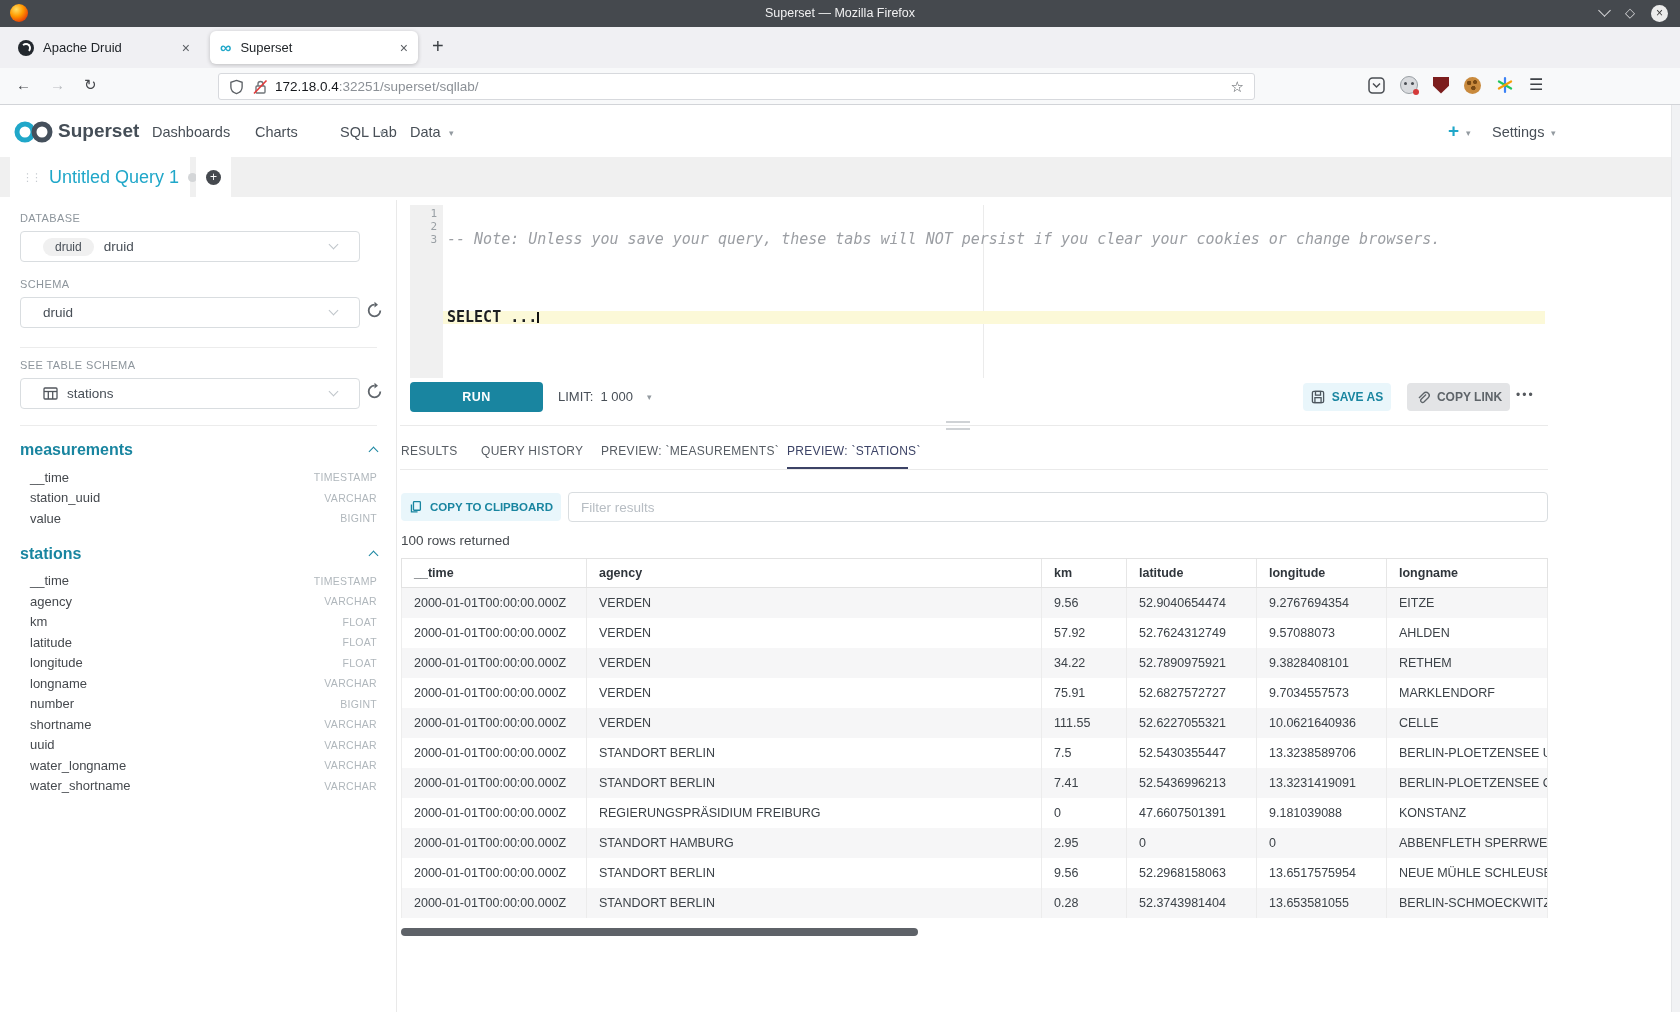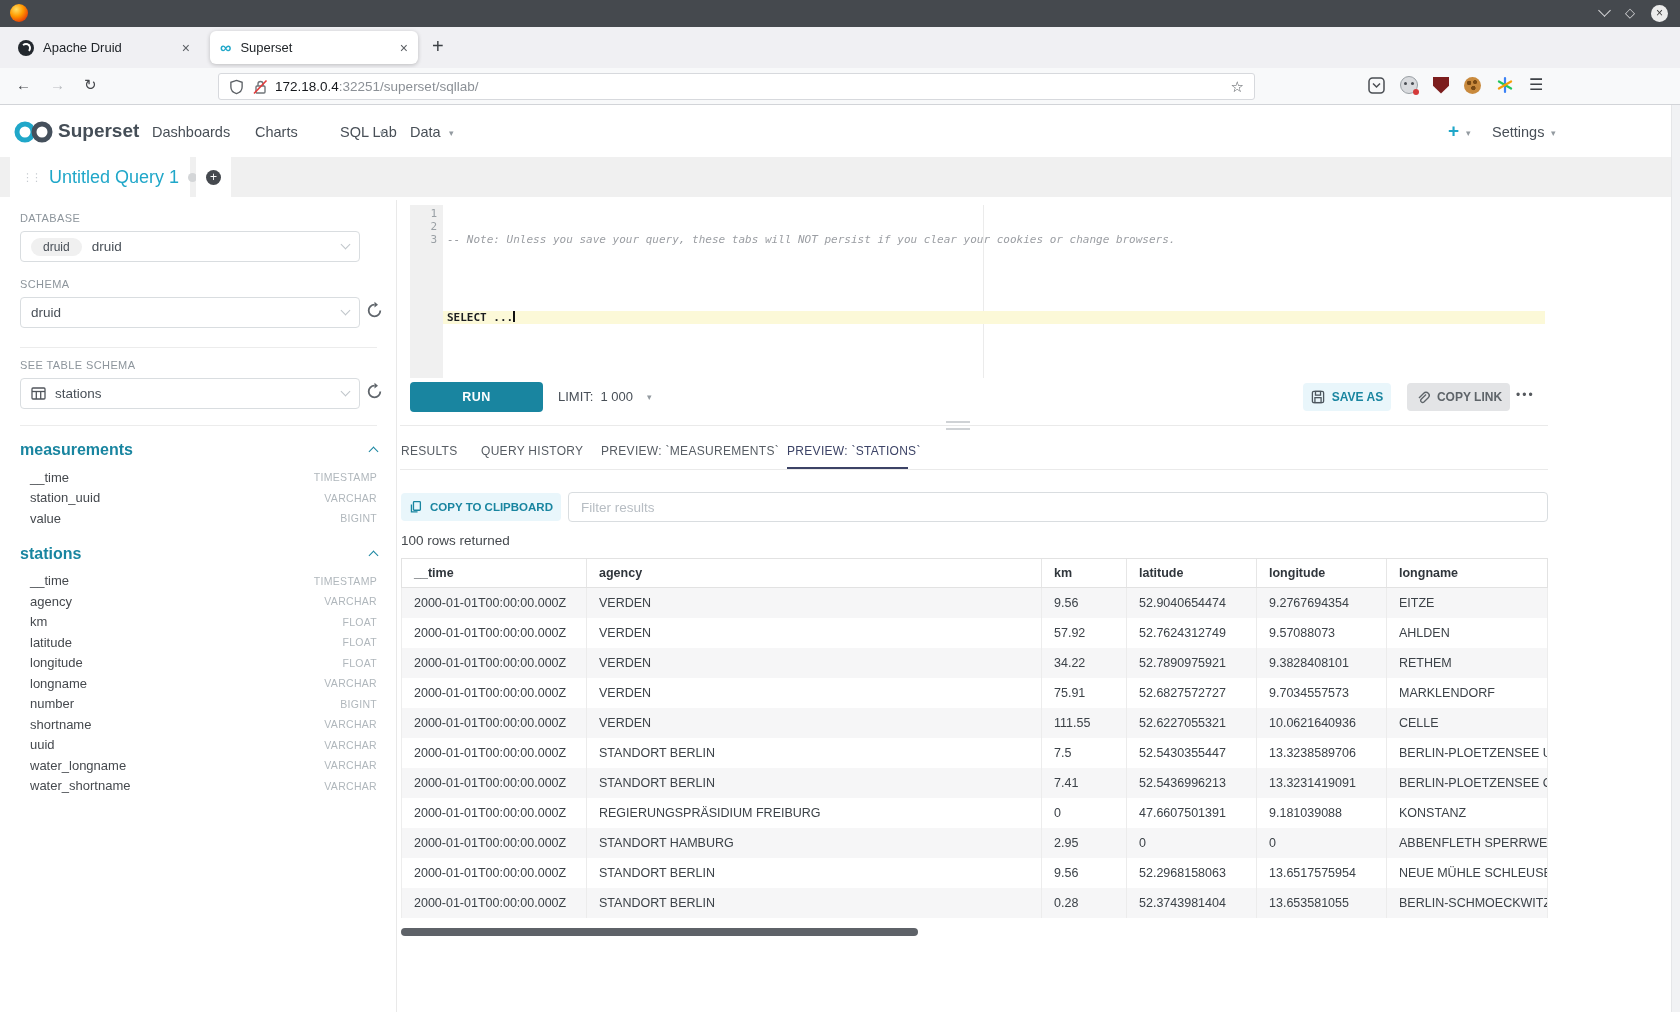--- a/index.html
+++ b/index.html
@@ -78,21 +78,21 @@
   .qclose{margin-left:12px;color:#868b90;font-size:13px}
   .qnew{position:absolute;left:196px;top:0;width:35px;height:40px;background:#fff;display:flex;
     align-items:center;justify-content:center}
   .qnew-circle{width:15px;height:15px;border-radius:50%;background:#45494f;color:#fff;font-size:12px;
     display:flex;align-items:center;justify-content:center;line-height:1}
 
   
   .sidebar{position:absolute;left:0;top:200px;width:397px;bottom:0;background:#fff;border-right:1px solid #e9e9e9}
   .sb-label{position:absolute;left:20px;font-size:11px;color:#8d959c;letter-spacing:.4px}
   .sb-select{position:absolute;left:20px;width:340px;height:31px;border:1px solid #d9dde0;border-radius:4px;
-    display:flex;align-items:center;padding:0 10px;font-size:13.5px;color:#484f57;background:#fff}
+    display:flex;align-items:center;padding:0 22px;font-size:13.5px;color:#484f57;background:#fff}
   .chev{width:7px;height:7px;border-right:1.3px solid #bfc5ca;border-bottom:1.3px solid #bfc5ca;
     transform:rotate(45deg);margin-left:auto;margin-top:-4px;flex:none}
   .pill{background:#f0f0f0;border-radius:11px;padding:2px 12px;font-size:12px;color:#484f57;margin-right:10px}
   .sb-refresh{position:absolute;left:365px;width:22px;height:22px}
   .sb-hr{position:absolute;left:20px;width:357px;height:1px;background:#ececec}
   .tbl-ic{margin-right:9px;flex:none}
   #schema-tables{position:absolute;left:20px;top:239px;width:357px}
   .sch-head{display:flex;align-items:center;height:22px;margin-bottom:6px}
   .sch-title{font-size:16px;font-weight:bold;color:#1985a0}
   .sch-chev{margin-left:auto;width:7px;height:7px;border-left:1.6px solid #1985a0;border-top:1.6px solid #1985a0;
@@ -101,21 +101,21 @@
   .sch-col{display:flex;justify-content:space-between;align-items:center;height:20.5px;padding-left:10px}
   .sch-col-name{font-size:13px;color:#45494e}
   .sch-col-type{font-size:10.5px;color:#b0b7bc;letter-spacing:.3px}
 
   
   .editor{position:absolute;left:410px;top:205px;width:1135px;height:173px;
     font-family:"DejaVu Sans Mono","Liberation Mono",monospace;background:#fff}
   .gutter{position:absolute;left:0;top:0;width:33px;height:100%;background:#f0f0f0;font-size:11px;
     line-height:13px;color:#9aa0a5;text-align:right;padding:2px 6px 0 0}
   .gut-num{height:13px}
-  .ed-content{position:absolute;left:33px;top:2px;right:0;font-size:11px;line-height:13px;white-space:pre}
+  .ed-content{position:absolute;left:33px;top:2px;right:0;font-size:15px;line-height:13px;white-space:pre}
   .ed-line{height:13px;padding-left:4px}
   .ed-comment{color:#9b9ea3;font-style:italic}
   .ed-active{background:#fcf9d8;font-weight:bold;color:#1c1e21}
   .cursor{display:inline-block;width:2px;height:11px;background:#111;vertical-align:-1px}
   .printmargin{position:absolute;left:573px;top:0;height:100%;width:1px;background:#ebebeb}
 
   
   .run-btn{position:absolute;left:410px;top:382px;width:133px;height:30px;background:#1985a0;border-radius:4px;
     color:#fff;font-size:12.5px;font-weight:bold;letter-spacing:.5px;display:flex;align-items:center;justify-content:center}
   .limit-group{position:absolute;left:558px;top:389px;font-size:13px;color:#484f57;display:flex;align-items:center}
@@ -162,20 +162,21 @@
 
   svg{display:block}
 </style>
 </head>
 <body>
 
 <div class="page">
 
   <div class="titlebar">
     <div class="ff-logo"></div>
+    <div class="win-title">Superset — Mozilla Firefox</div>
     <div class="winctl">
       <div class="ctl-min"></div>
       <div class="ctl-max">◇</div>
       <div class="ctl-close">×</div>
     </div>
   </div>
 
   <div class="tabstrip">
     <div class="btab btab1">
       <span class="fav druid-fav"></span>

